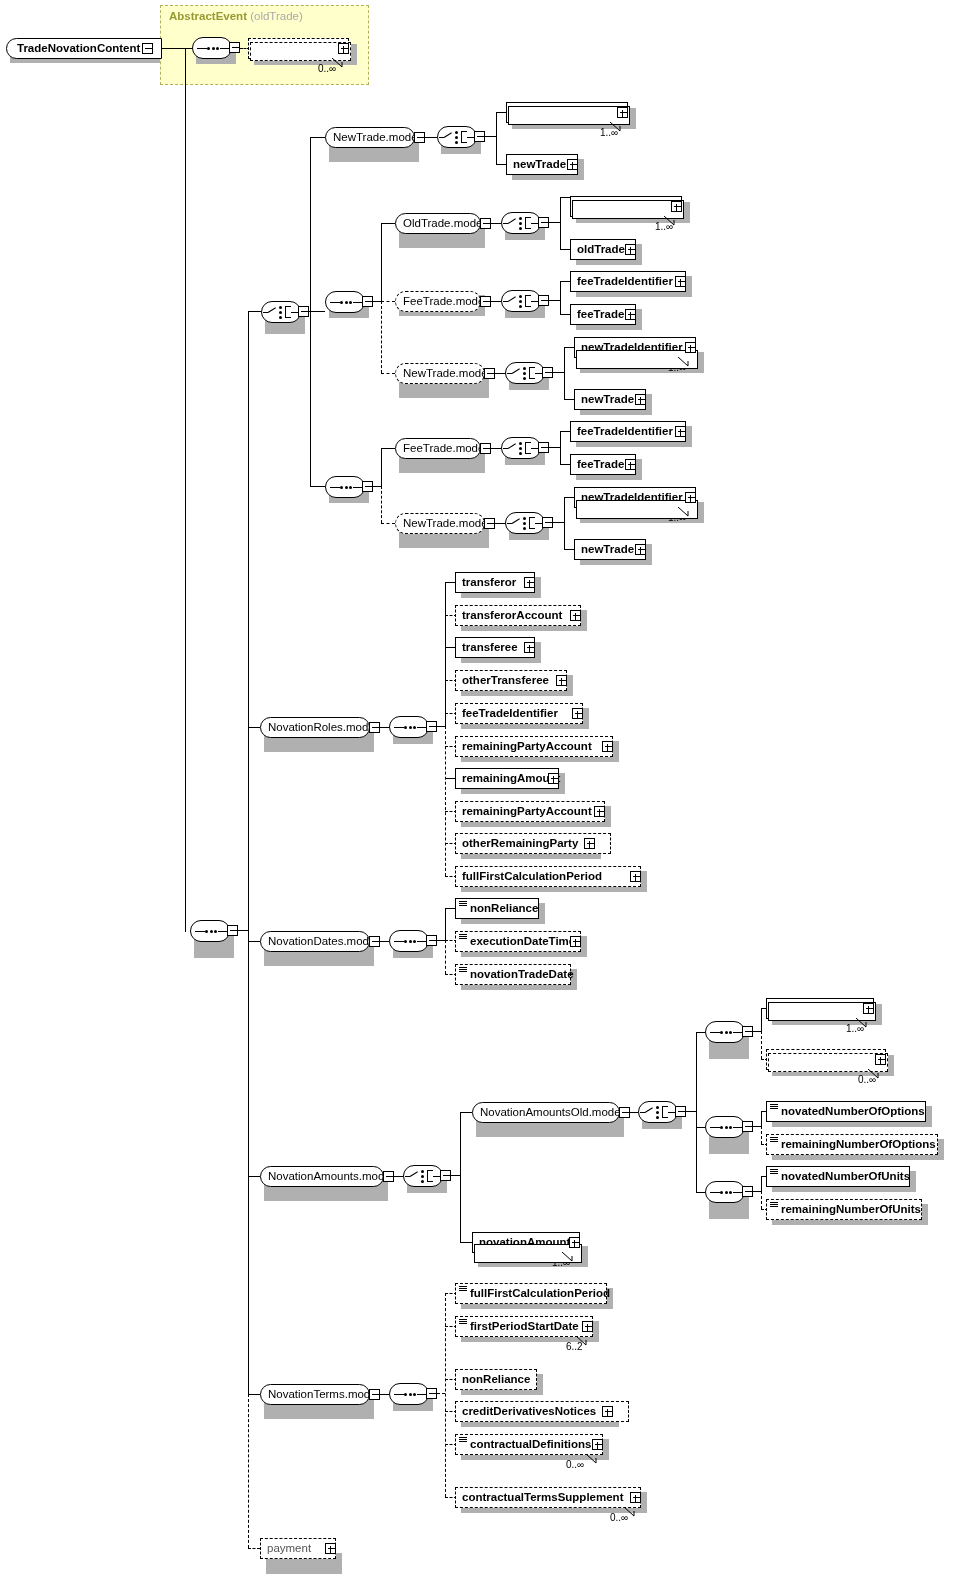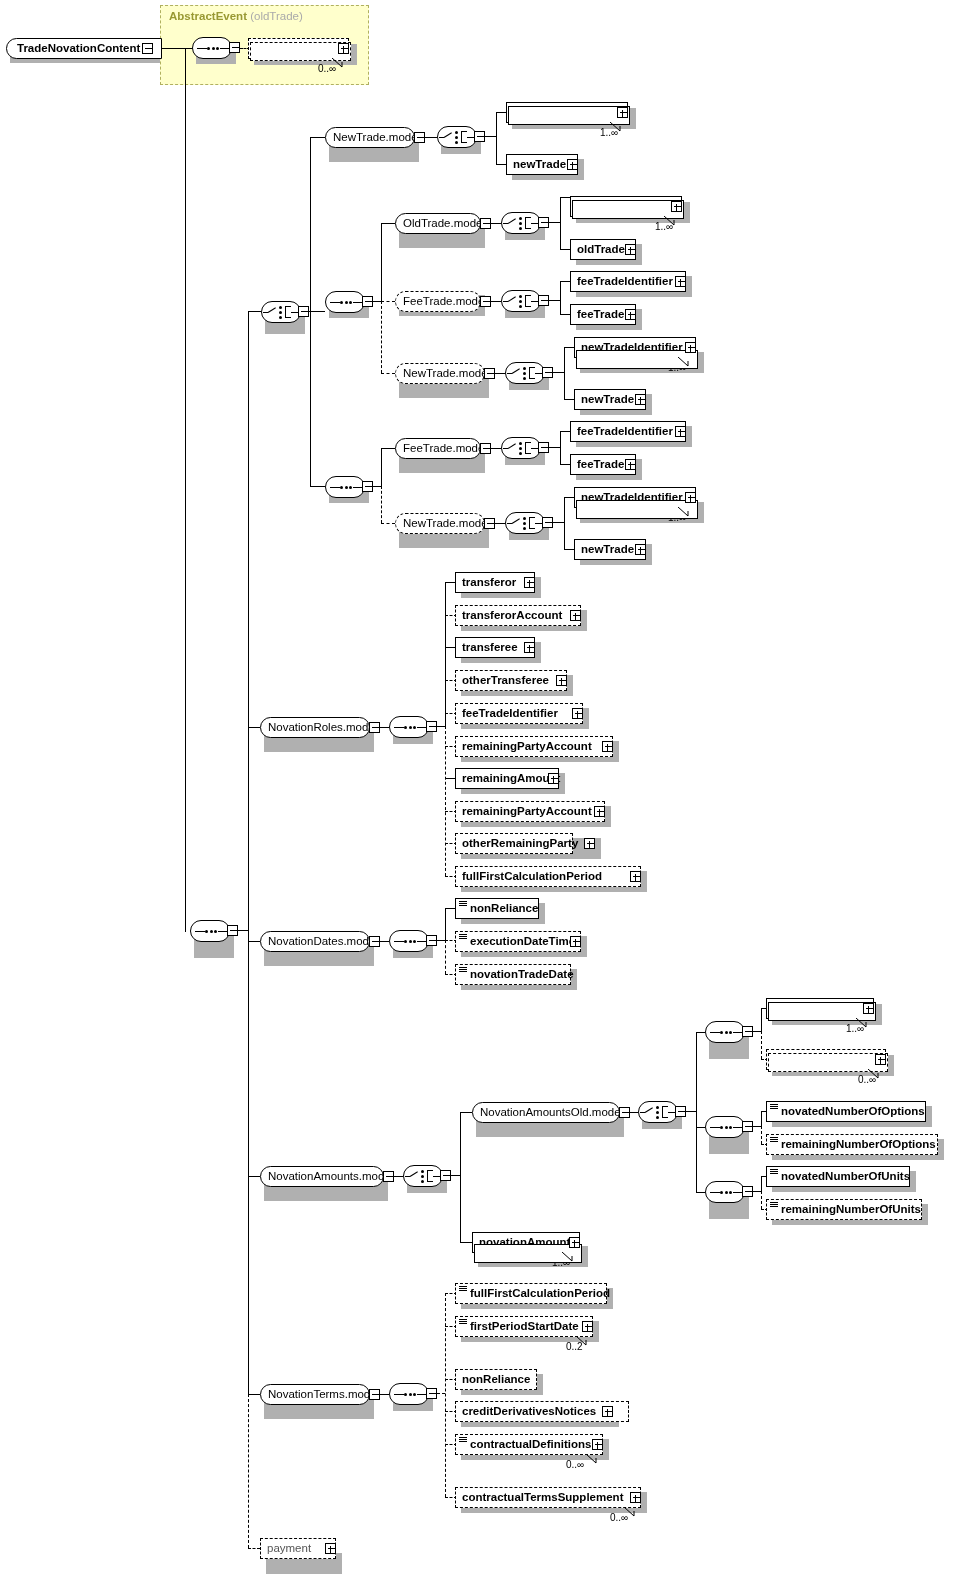--- a/index.html
+++ b/index.html
@@ -523,21 +523,21 @@
     </div>
   <div class="exp plus" style="left:548px;top:773px;"></div>
 
   <div class="sh" style="left:461px;top:806px;width:150px;height:21px;"></div>
   <div class="node opt" style="left:455px;top:801px;width:150px;">
     <span class="lbl">remainingPartyAccount</span>
     </div>
   <div class="exp plus" style="left:594px;top:806px;"></div>
 
   <div class="sh" style="left:461px;top:838px;width:140px;height:21px;"></div>
-  <div class="node opt" style="left:455px;top:833px;width:118px;">
+  <div class="node opt" style="left:455px;top:833px;width:156px;">
     <span class="lbl">otherRemainingParty</span>
     </div>
   <div class="exp plus" style="left:584px;top:838px;"></div>
 
   <div class="sh" style="left:461px;top:871px;width:186px;height:21px;"></div>
   <div class="node opt" style="left:455px;top:866px;width:186px;">
     <span class="lbl">fullFirstCalculationPeriod</span>
     </div>
   <div class="exp plus" style="left:630px;top:871px;"></div>
 
@@ -815,21 +815,21 @@
     </div>
   <div class="stm" style="left:459px;top:1319px;">
       <i></i>
       <i></i>
       <i></i>
     </div>
   <div class="exp plus" style="left:582px;top:1321px;"></div>
   <svg class="hook" style="left:574px;top:1336px;width:16px;height:12px;">
       <polyline points="2,0 12,9 12,4" fill="none" stroke="#000" stroke-width="1"></polyline>
     </svg>
-  <div class="card" style="left:566px;top:1342px;">0..2</div>
+  <div class="card" style="left:566px;top:1342px;">6..2</div>
 
   <div class="sh" style="left:461px;top:1374px;width:82px;height:21px;"></div>
   <div class="node opt" style="left:455px;top:1369px;width:82px;">
     <span class="lbl">nonReliance</span>
     </div>
 
   <div class="sh" style="left:461px;top:1406px;width:158px;height:21px;"></div>
   <div class="node opt" style="left:455px;top:1401px;width:174px;">
     <span class="lbl">creditDerivativesNotices</span>
     </div>

